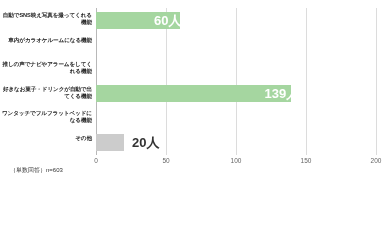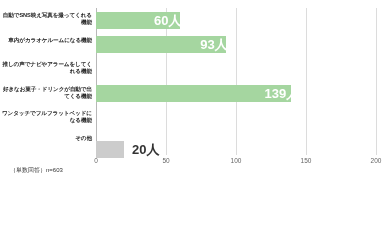--- a/index.html
+++ b/index.html
@@ -155,29 +155,25 @@
         <div class="gridline" style="left: 70px;"></div>
         <div class="gridline" style="left: 140px;"></div>
         <div class="gridline" style="left: 210px;"></div>
         <div class="gridline" style="left: 280px;"></div>
       </div>
     <div class="rows">
         <div class="row" style="top: 3.75px;">
           <div class="bar" style="width: 84px;"></div>
           <div class="bar-value inside" style="left: 58px; width: 20px; text-align: right;">60人</div>
         </div>
-        <div class="row" style="top: 28.25px;">
-          <div class="bar" style="width: 130.2px;"></div>
-          <div class="bar-value inside" style="left: 104.2px; width: 20px; text-align: right;">93人</div>
-        </div>
         <div class="row" style="top: 77.25px; padding-left: 24px;">
           <div class="bar" style="width: 194.6px;"></div>
           <div class="bar-value inside" style="left: 168.6px; width: 20px; text-align: right;">139人</div>
         </div>
-        <div class="row" style="top: 126.25px; margin-top: 7px;">
+        <div class="row" style="top: 126.25px;">
           <div class="bar other" style="width: 28px;"></div>
           <div class="bar-value outside" style="left: 36px;">20人</div>
         </div>
       </div>
   </div>
 
   <div class="x-axis">
       <div class="x-tick" style="left: 0px;">0</div>
       <div class="x-tick" style="left: 70px;">50</div>
       <div class="x-tick" style="left: 140px;">100</div>

